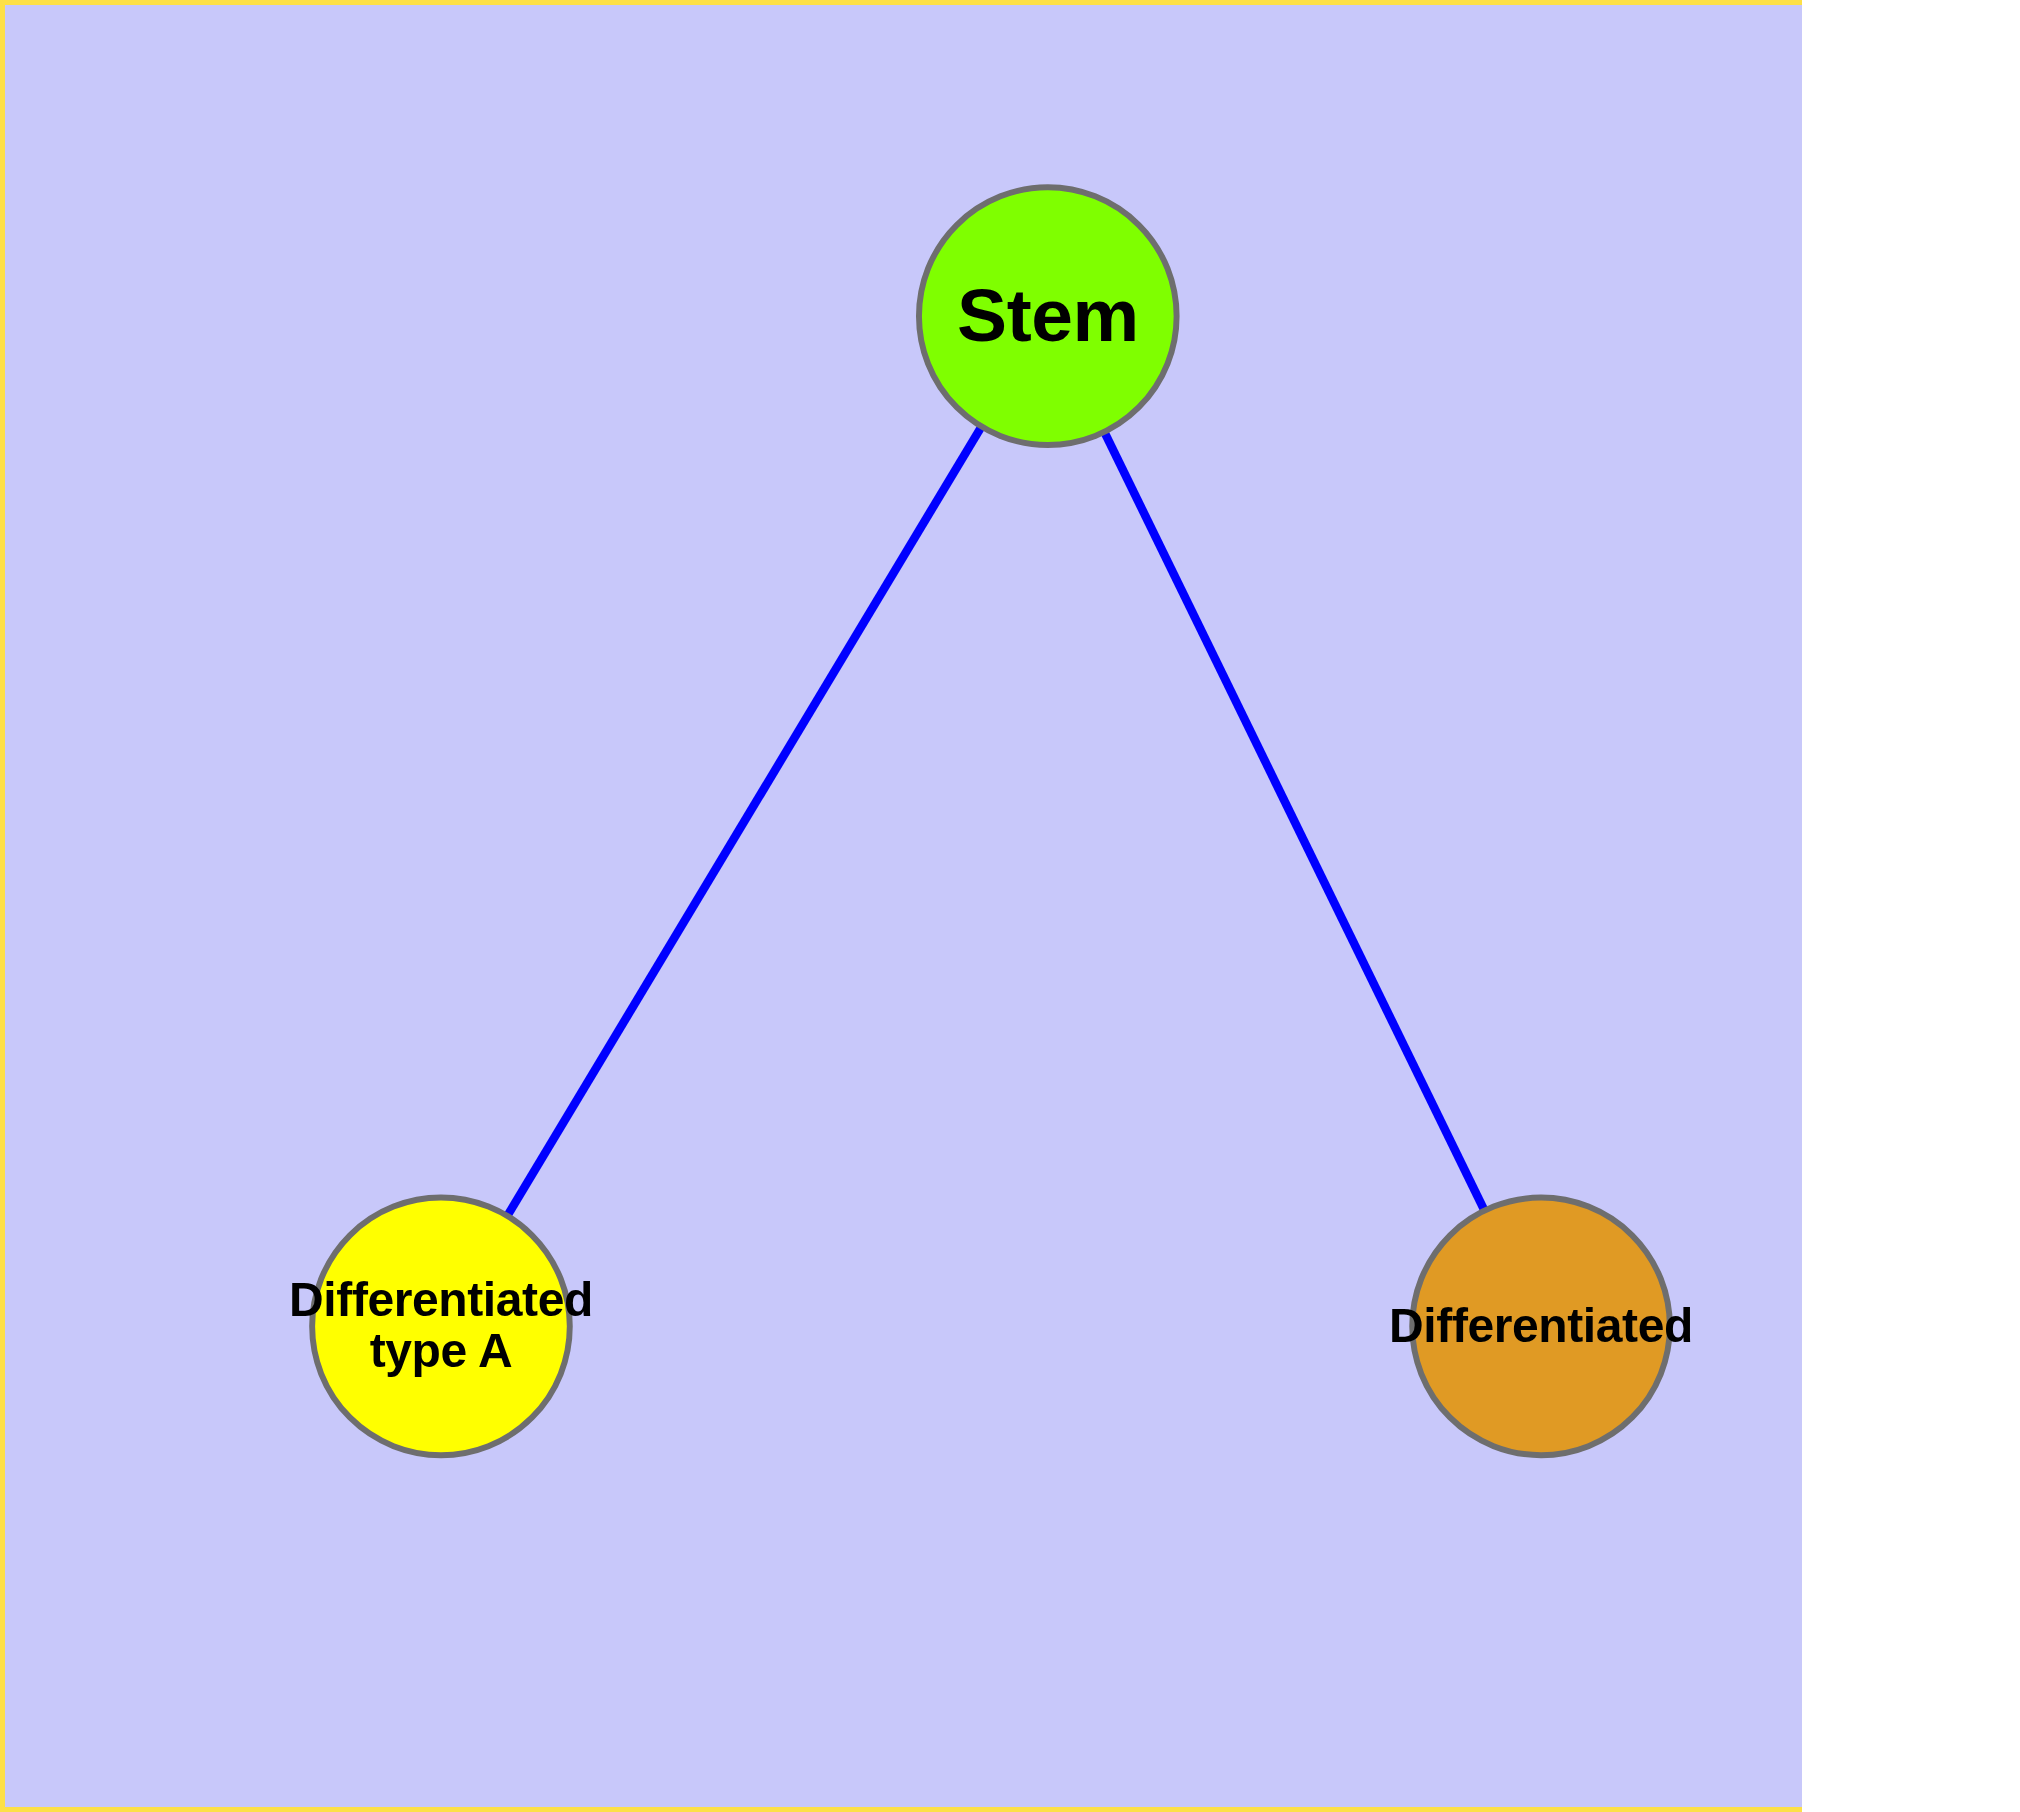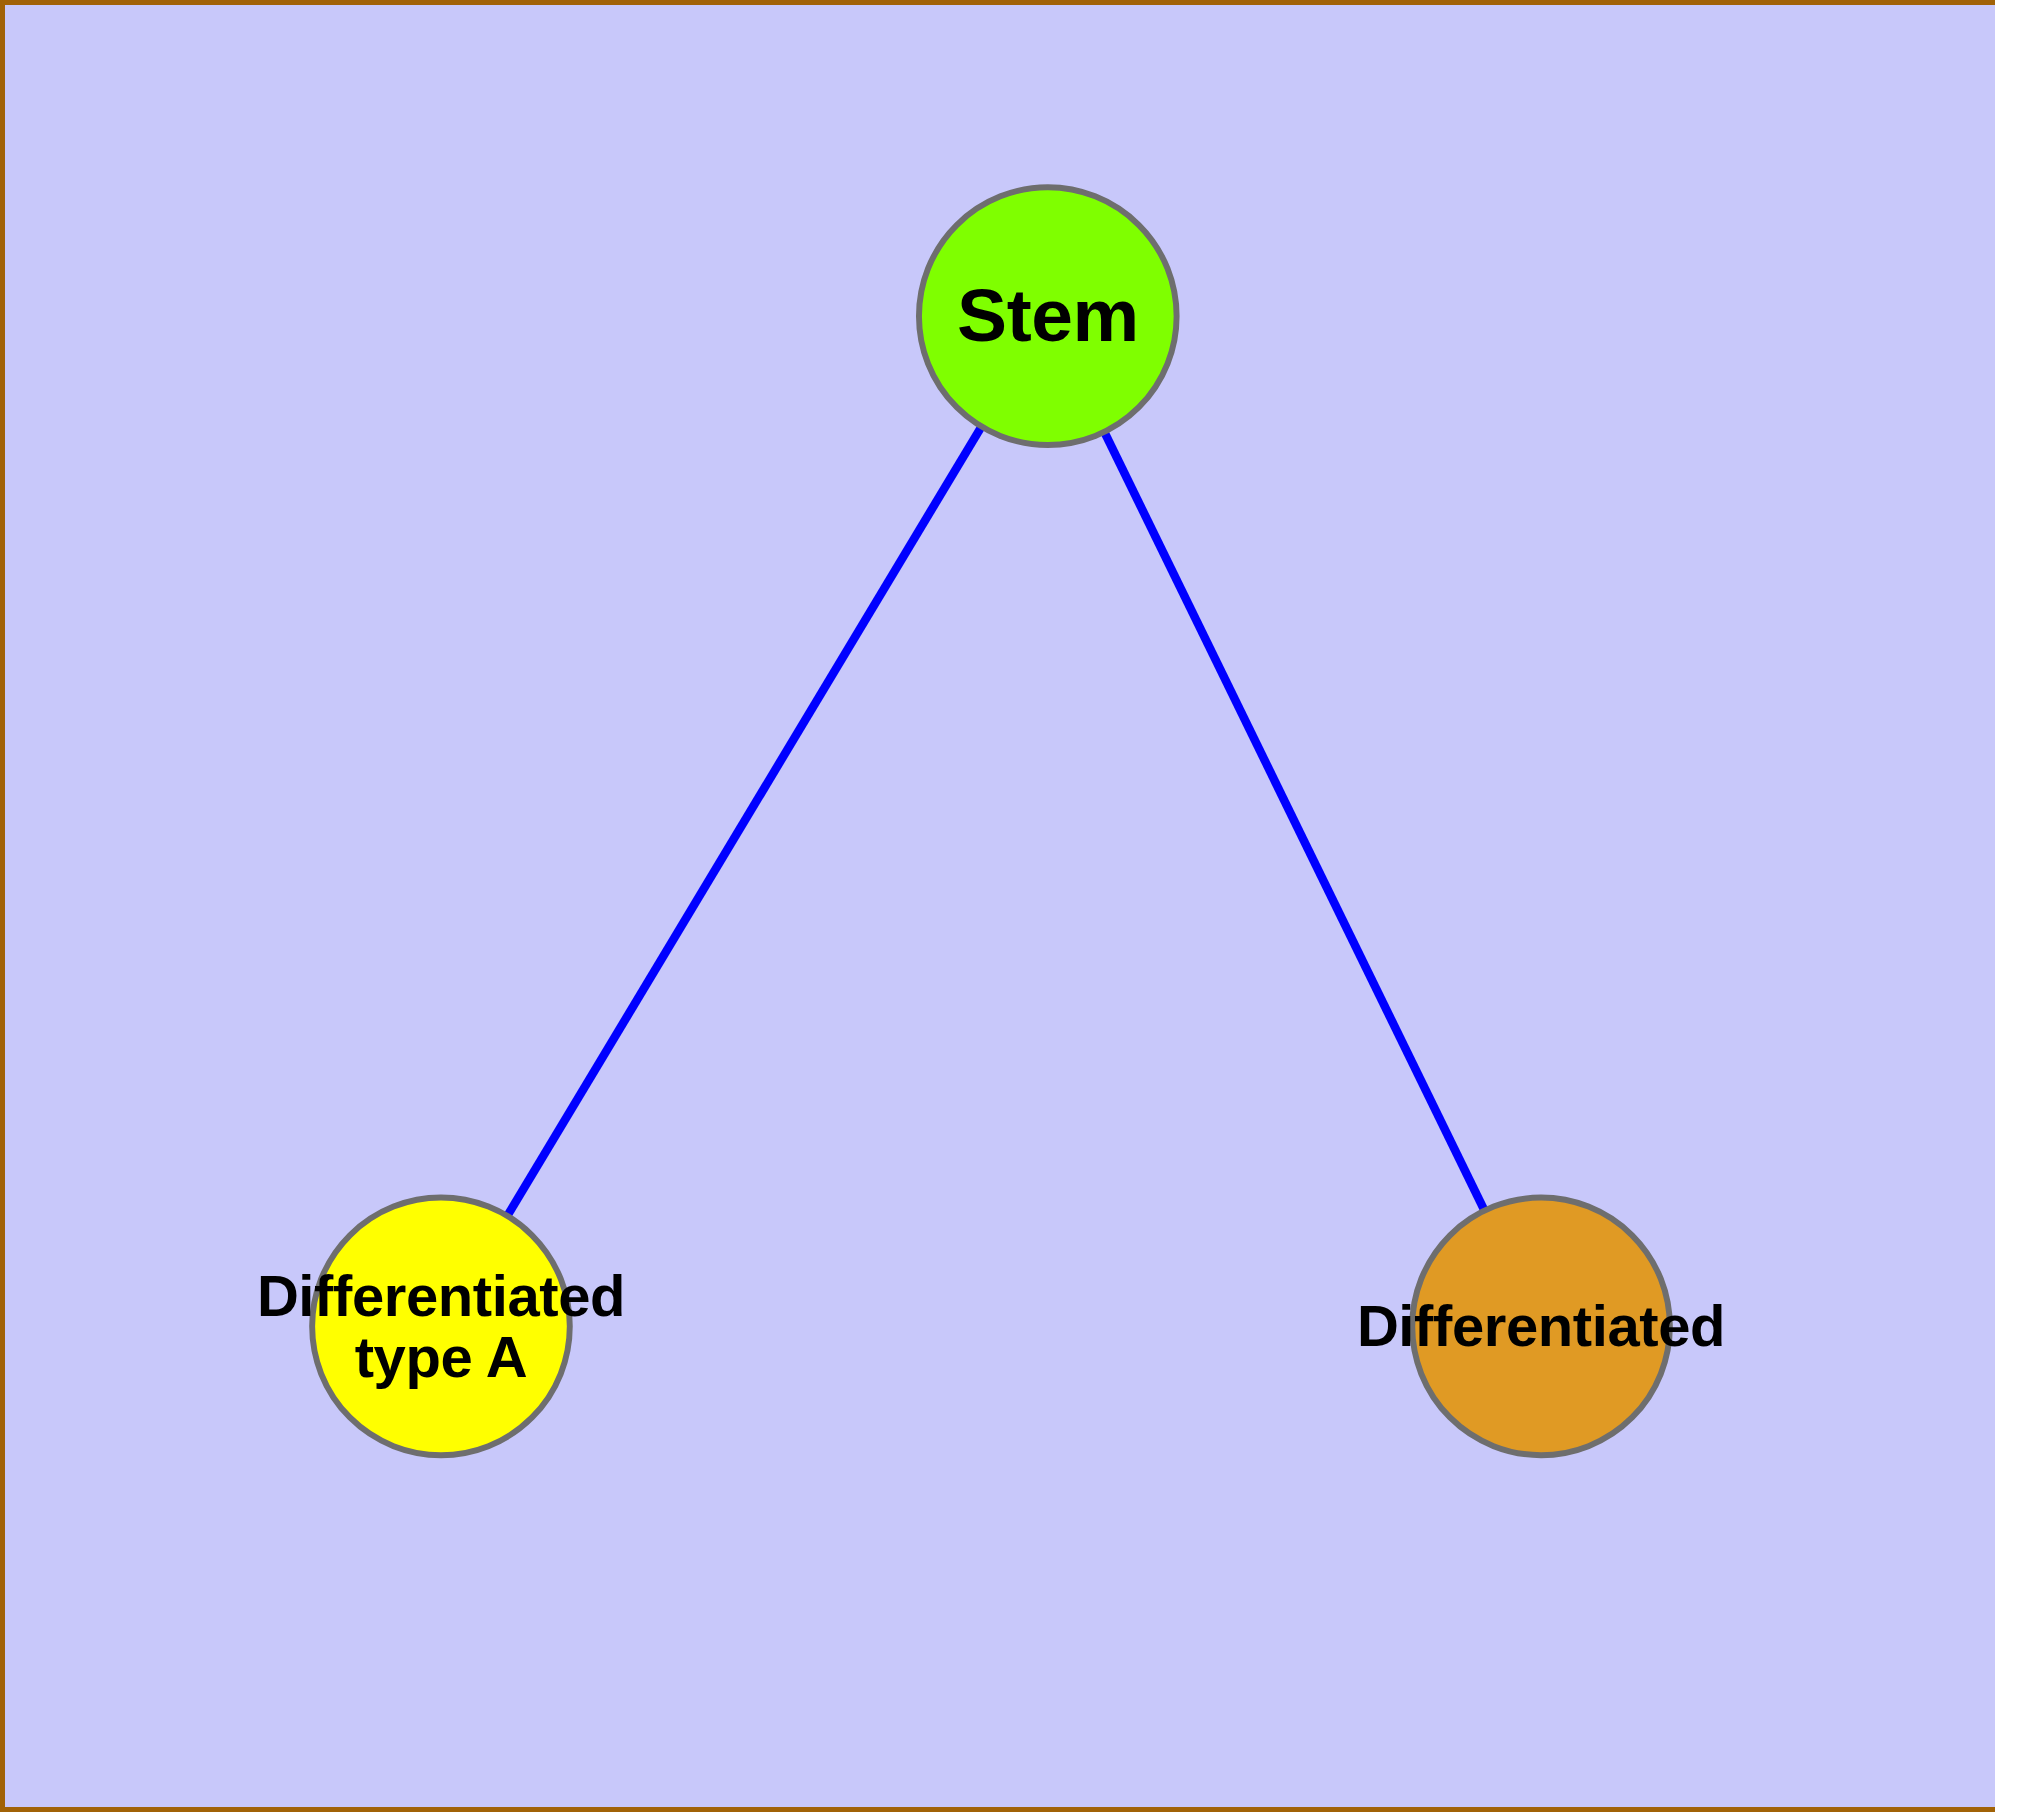--- a/index.html
+++ b/index.html
@@ -3,23 +3,23 @@
 <meta charset="utf-8">
 <title>Cell Differentiation Graph</title>
 <style>
   html, body {
     margin: 0;
     padding: 0;
     background: #ffffff;
   }
   #canvas {
     position: relative;
-    width: 1995px;
+    width: 1802px;
     height: 1812px;
-    background: #a16207;
+    background: #fde047;
     overflow: hidden;
     font-family: "Liberation Sans", "DejaVu Sans", sans-serif;
   }
   #plot-area {
     position: absolute;
     left: 5.1px;
     top: 5.1px;
     width: 2010px;
     height: 1802px;
     background: #c8c8fa;
@@ -46,21 +46,21 @@
     line-height: 1.06;
     white-space: pre;
     letter-spacing: -0.4px;
     pointer-events: none;
     transform: translate(-50%, -50%);
   }
   .node-label.single {
     font-size: 75px;
   }
   .node-label.double {
-    font-size: 58px;
+    font-size: 48px;
   }
 </style>
 </head>
 <body>
 
 <div id="canvas">
 
   <div id="plot-area"></div>
 
   <svg id="graph-svg" viewBox="0 0 2384 2138">

